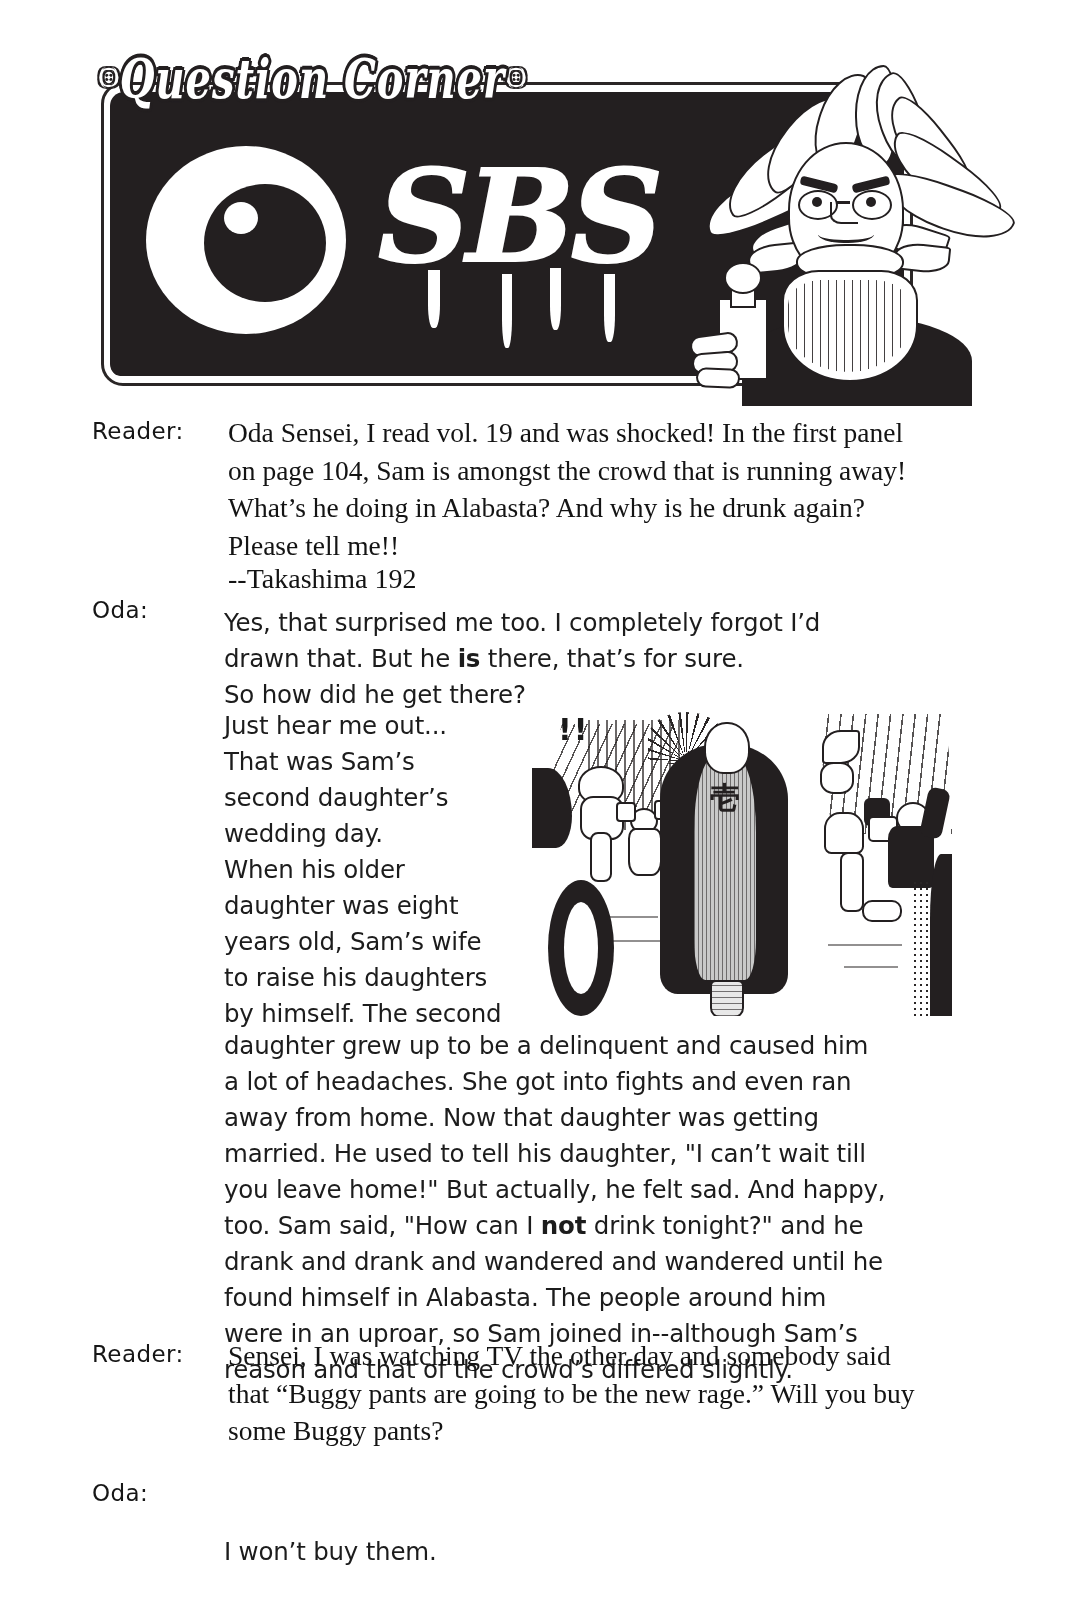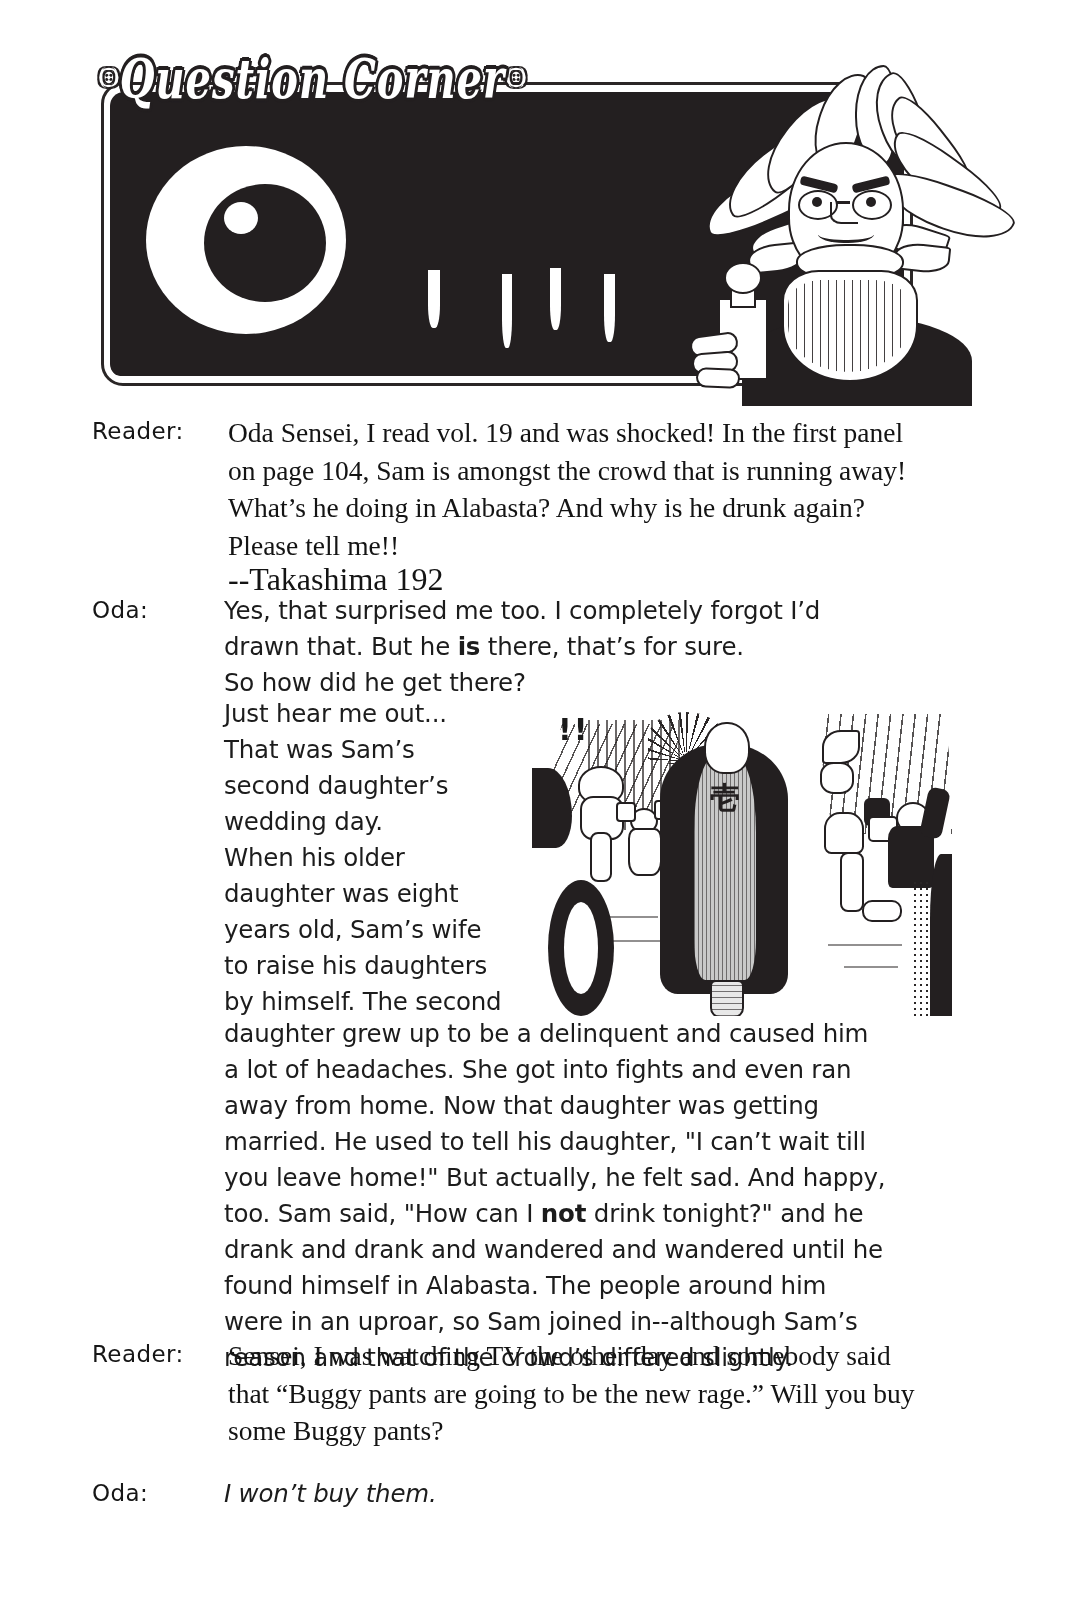--- a/index.html
+++ b/index.html
@@ -305,38 +305,39 @@
     font-size: 27.5px;
     line-height: 37.5px;
     color: #141414;
   }
   .oda-text {
     font-family: "DejaVu Sans", sans-serif;
     font-size: 24.5px;
     line-height: 36px;
     color: #1c1c1c;
     letter-spacing: -0.2px;
+    margin-top: 12px;
   }
   .oda-text b { font-weight: 700; }
 
   
   #reader-1-label { top: 14px; }
   #reader-1-body {
     position: absolute;
     left: 228px;
     top: 10px;
     width: 730px;
   }
   #reader-1-sign {
     position: absolute;
     left: 228px;
     top: 158px;
     width: 730px;
     font-family: "Liberation Serif", serif;
-    font-size: 32px;
+    font-size: 28px;
     line-height: 34px;
     color: #141414;
   }
 
   
   #oda-1-label { top: 193px; }
   #oda-1-lead {
     position: absolute;
     left: 224px;
     top: 189px;
@@ -483,39 +484,39 @@
     left: 228px;
     top: 933px;
     width: 730px;
   }
 
   
   #oda-2-label { top: 1076px; }
   #oda-2-body {
     position: absolute;
     left: 224px;
-    top: 1072px;
+    top: 1118px;
     width: 740px;
-    font-style: italic;
   }
 </style>
 </head>
 <body>
 
 <div id="header-banner">
   <div class="banner-ring"></div>
   <div class="banner-black"></div>
   <div class="banner-inner-white"></div>
 
   <div class="eye-logo">
     <div class="eye-ring"></div>
     <div class="eye-pupil"></div>
     <div class="eye-glint"></div>
   </div>
 
+  <div class="sbs-letters">SBS</div>
   <div class="sbs-drip" style="left:330px; top:192px; width:12px; height:58px;"></div>
   <div class="sbs-drip" style="left:404px; top:196px; width:10px; height:74px;"></div>
   <div class="sbs-drip" style="left:452px; top:190px; width:11px; height:62px;"></div>
   <div class="sbs-drip" style="left:506px; top:196px; width:11px; height:68px;"></div>
 
   <div class="char-wrap">
     <div class="feather" style="left:16px;  top:82px;  width:130px; height:40px; transform:rotate(-24deg);"></div>
     <div class="feather" style="left:30px;  top:54px;  width:124px; height:40px; transform:rotate(-38deg);"></div>
     <div class="feather" style="left:62px;  top:26px;  width:112px; height:40px; transform:rotate(-52deg);"></div>
     <div class="feather" style="left:104px; top:6px;   width:100px; height:40px; transform:rotate(-72deg);"></div>

